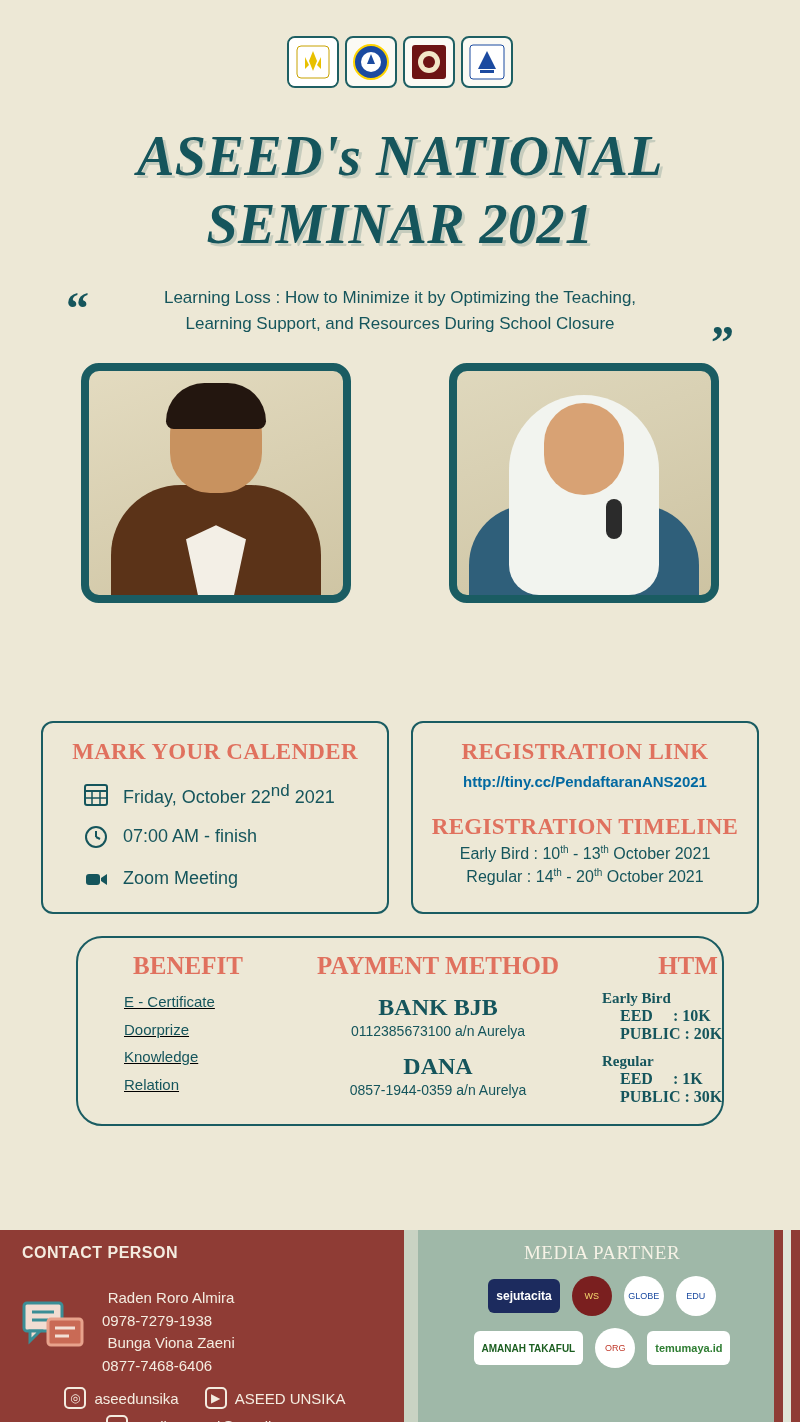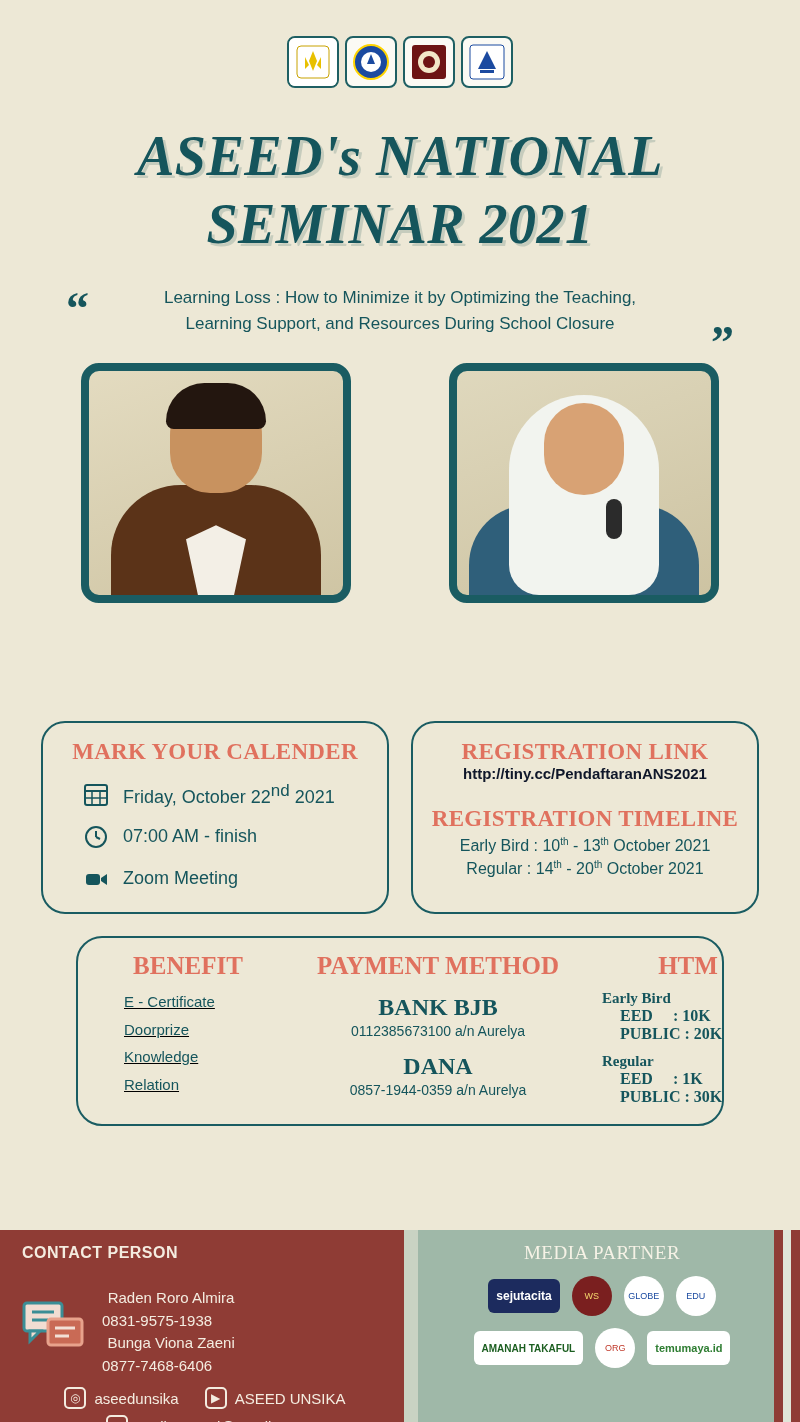--- a/index.html
+++ b/index.html
@@ -119,39 +119,39 @@
 
   
   .panels {
     display: flex;
     justify-content: center;
     gap: 22px;
     margin-top: 34px;
   }
   .panel {
     border: 2px solid #1a5c62;
-    border-radius: 24px;
+    border-radius: 12px;
     padding: 16px 18px 20px 18px;
     background: transparent;
   }
   .panel.left { width: 348px; }
   .panel.right { width: 348px; text-align: center; }
   .panel-title {
     font-family: "Liberation Serif", serif;
     font-weight: bold;
     font-size: 23px;
     color: #e0715e;
     text-align: center;
     letter-spacing: 0.3px;
   }
   .cal-row { display: flex; align-items: center; gap: 14px; margin-top: 16px; padding-left: 22px; }
   .cal-icon { width: 26px; height: 26px; color: #15555c; flex: 0 0 26px; }
   .cal-text { font-size: 18px; color: #15555c; font-weight: 500; }
   .cal-text sup { font-size: 17px; }
-  .reg-link { font-size: 15px; color: #0f172a; font-weight: 600; }
+  .reg-link { font-size: 15px; color: #0369a1; margin-top: 8px; font-weight: 600; }
   .reg-line { font-size: 16px; color: #15555c; margin-top: 4px; }
   .reg-line sup { font-size: 10px; }
 
   
   .bottom-box {
     margin: 22px auto 0 auto;
     width: 648px;
     border: 2px solid #1a5c62;
     border-radius: 26px;
     padding: 14px 10px 18px 10px;
@@ -402,21 +402,21 @@
             <line x1="10" y1="13" x2="32" y2="13" stroke="#3b8e96" stroke-width="3"></line>
             <line x1="10" y1="21" x2="26" y2="21" stroke="#3b8e96" stroke-width="3"></line>
             <polygon points="8,32 8,42 18,32" fill="#f2ddd2" stroke="#3b8e96" stroke-width="3"></polygon>
             <rect x="26" y="20" width="34" height="26" rx="3" fill="#c96a55" stroke="#e8a28c" stroke-width="3"></rect>
             <line x1="33" y1="29" x2="53" y2="29" stroke="#f3e0d6" stroke-width="3"></line>
             <line x1="33" y1="37" x2="47" y2="37" stroke="#f3e0d6" stroke-width="3"></line>
           </svg>
         </div>
         <div class="cp-names">
           <div class="cp-name">Raden Roro Almira</div>
-          <div class="cp-phone">0831-9575-1938</div>
+          <div class="cp-phone">0978-7279-1938</div>
           <div class="cp-name">Bunga Viona Zaeni</div>
           <div class="cp-phone">0877-7468-6406</div>
         </div>
       </div>
       <div class="socials">
         <div class="soc-row" style="justify-content:center;gap:26px;">
           <span style="display:flex;align-items:center;gap:8px;">
             <span class="sq">◎</span>
             <span>aseedunsika</span>
           </span>

